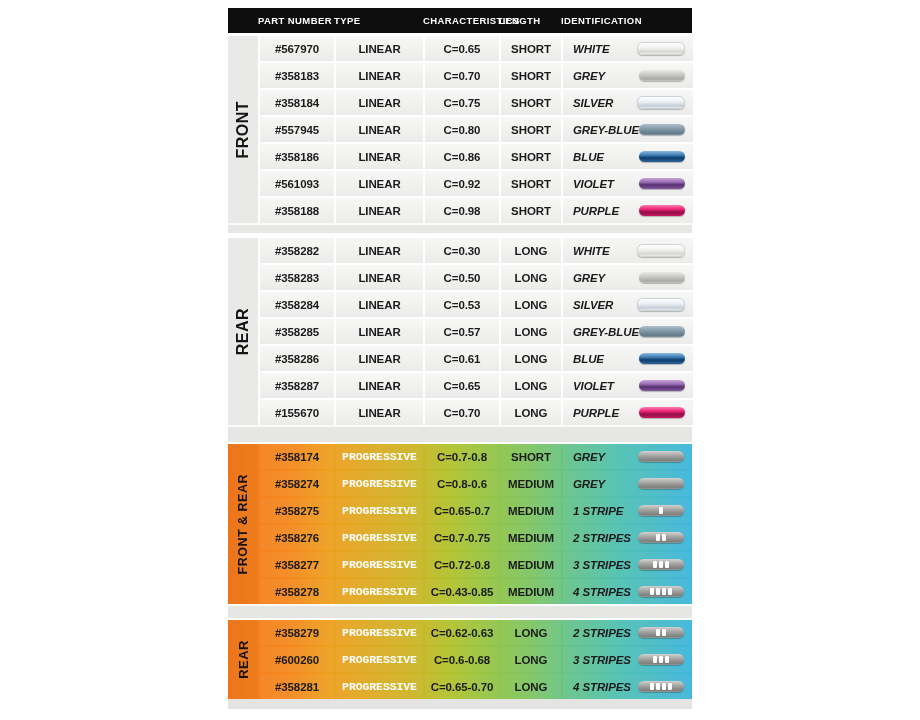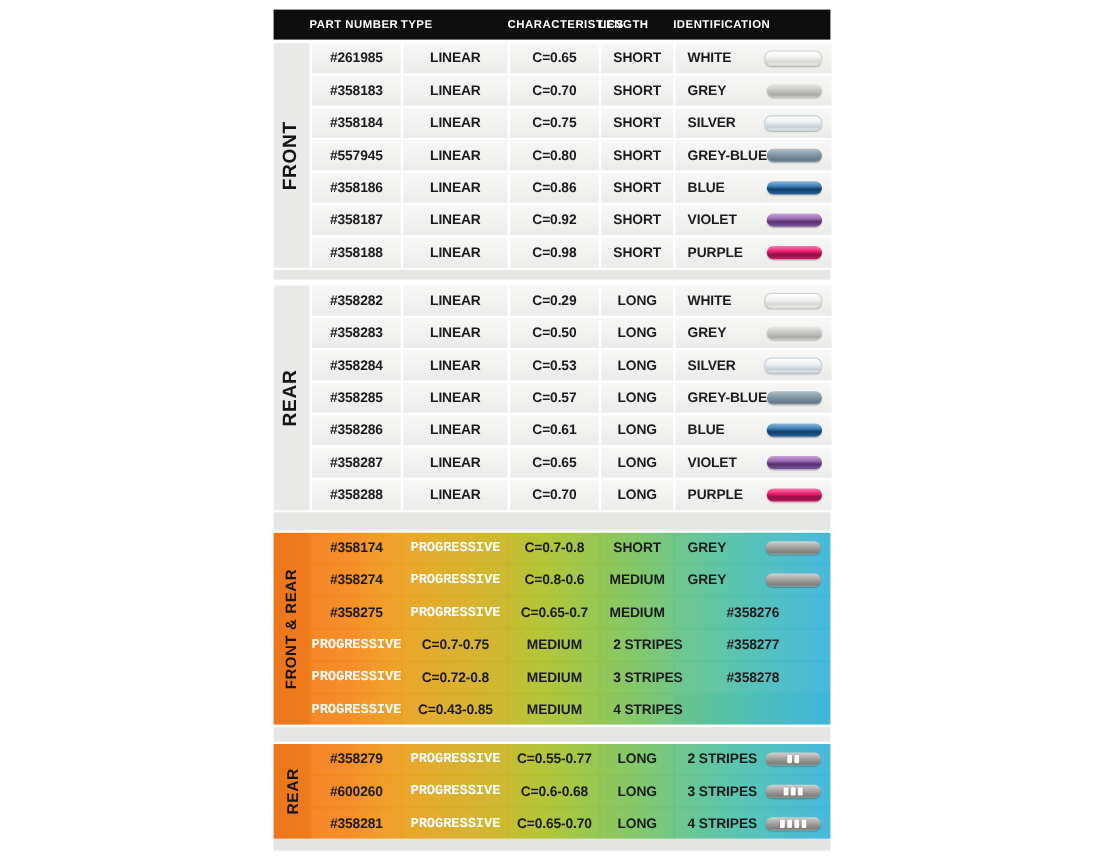--- a/index.html
+++ b/index.html
@@ -48,21 +48,21 @@
 
   
   .cell{
     display:flex;align-items:center;justify-content:center;
     font-size:11.5px;font-weight:700;color:#1b1b1b;letter-spacing:-.1px;
     white-space:nowrap;
   }
   .linear .cell{background:linear-gradient(180deg,#f7f7f6 0%,#efefed 70%,#ebebe9 100%);}
   .progressive .cell{background:rgba(255,255,255,0.05);text-align:right;}
   .progressive .c-type{color:#ffffff;font-family:Liberation Mono, monospace;}
-  .c-id{justify-content:flex-start;padding-left:10px;}
+  .c-id{justify-content:flex-start;padding-left:10px;font-style:italic;}
   .c-id .idname{flex:0 0 auto;}
   .c-id .spring{margin-left:auto;margin-right:8px;}
 
   
   .spring{
     width:46px;height:11px;border-radius:5.5px;position:relative;
     box-shadow:0 1px 1px rgba(0,0,0,0.25);
   }
   .sp-white {background:linear-gradient(180deg,#ffffff 0%,#f1f1f0 45%,#d6d6d4 80%,#ececea 100%);border:1px solid #d2d2d0;}
   .sp-grey  {background:linear-gradient(180deg,#e9e9e7 0%,#c7c7c5 45%,#a9a9a7 82%,#c4c4c2 100%);}
@@ -95,21 +95,21 @@
       <div class="hcell">TYPE</div>
       <div class="hcell">CHARACTERISTICS</div>
       <div class="hcell">LENGTH</div>
       <div class="hcell">IDENTIFICATION</div>
     </div>
 
   <div class="section linear">
         <div class="section-label lbl-7" style="grid-row: 1 / span 7;">
           <span>FRONT</span>
         </div>
-        <div class="cell c-part">#261985</div>
+        <div class="cell c-part">#567970</div>
         <div class="cell c-type">LINEAR</div>
         <div class="cell c-char">C=0.65</div>
         <div class="cell c-length">SHORT</div>
         <div class="cell c-id">
           <span class="idname">WHITE</span>
           <div class="spring sp-white"></div>
         </div>
         <div class="cell c-part">#358183</div>
         <div class="cell c-type">LINEAR</div>
         <div class="cell c-char">C=0.70</div>
@@ -135,21 +135,21 @@
           <div class="spring sp-grey-blue"></div>
         </div>
         <div class="cell c-part">#358186</div>
         <div class="cell c-type">LINEAR</div>
         <div class="cell c-char">C=0.86</div>
         <div class="cell c-length">SHORT</div>
         <div class="cell c-id">
           <span class="idname">BLUE</span>
           <div class="spring sp-blue"></div>
         </div>
-        <div class="cell c-part">#358187</div>
+        <div class="cell c-part">#561093</div>
         <div class="cell c-type">LINEAR</div>
         <div class="cell c-char">C=0.92</div>
         <div class="cell c-length">SHORT</div>
         <div class="cell c-id">
           <span class="idname">VIOLET</span>
           <div class="spring sp-violet"></div>
         </div>
         <div class="cell c-part">#358188</div>
         <div class="cell c-type">LINEAR</div>
         <div class="cell c-char">C=0.98</div>
@@ -159,21 +159,21 @@
           <div class="spring sp-purple"></div>
         </div>
       </div>
       <div class="gap g0"></div>
       <div class="section linear">
         <div class="section-label lbl-7" style="grid-row: 1 / span 7;">
           <span>REAR</span>
         </div>
         <div class="cell c-part">#358282</div>
         <div class="cell c-type">LINEAR</div>
-        <div class="cell c-char">C=0.29</div>
+        <div class="cell c-char">C=0.30</div>
         <div class="cell c-length">LONG</div>
         <div class="cell c-id">
           <span class="idname">WHITE</span>
           <div class="spring sp-white"></div>
         </div>
         <div class="cell c-part">#358283</div>
         <div class="cell c-type">LINEAR</div>
         <div class="cell c-char">C=0.50</div>
         <div class="cell c-length">LONG</div>
         <div class="cell c-id">
@@ -205,21 +205,21 @@
           <div class="spring sp-blue"></div>
         </div>
         <div class="cell c-part">#358287</div>
         <div class="cell c-type">LINEAR</div>
         <div class="cell c-char">C=0.65</div>
         <div class="cell c-length">LONG</div>
         <div class="cell c-id">
           <span class="idname">VIOLET</span>
           <div class="spring sp-violet"></div>
         </div>
-        <div class="cell c-part">#358288</div>
+        <div class="cell c-part">#155670</div>
         <div class="cell c-type">LINEAR</div>
         <div class="cell c-char">C=0.70</div>
         <div class="cell c-length">LONG</div>
         <div class="cell c-id">
           <span class="idname">PURPLE</span>
           <div class="spring sp-purple"></div>
         </div>
       </div>
       <div class="gap g1"></div>
       <div class="section progressive">
@@ -239,20 +239,28 @@
         <div class="cell c-char">C=0.8-0.6</div>
         <div class="cell c-length">MEDIUM</div>
         <div class="cell c-id">
           <span class="idname">GREY</span>
           <div class="spring sp-pill"></div>
         </div>
         <div class="cell c-part">#358275</div>
         <div class="cell c-type">PROGRESSIVE</div>
         <div class="cell c-char">C=0.65-0.7</div>
         <div class="cell c-length">MEDIUM</div>
+        <div class="cell c-id">
+          <span class="idname">1 STRIPE</span>
+          <div class="spring sp-pill">
+            <div class="stripes">
+              <span class="st"></span>
+            </div>
+          </div>
+        </div>
         <div class="cell c-part">#358276</div>
         <div class="cell c-type">PROGRESSIVE</div>
         <div class="cell c-char">C=0.7-0.75</div>
         <div class="cell c-length">MEDIUM</div>
         <div class="cell c-id">
           <span class="idname">2 STRIPES</span>
           <div class="spring sp-pill">
             <div class="stripes">
               <span class="st"></span>
               <span class="st"></span>
@@ -289,21 +297,21 @@
           </div>
         </div>
       </div>
       <div class="gap g2"></div>
       <div class="section progressive">
         <div class="section-label lbl-3" style="grid-row: 1 / span 3;">
           <span>REAR</span>
         </div>
         <div class="cell c-part">#358279</div>
         <div class="cell c-type">PROGRESSIVE</div>
-        <div class="cell c-char">C=0.55-0.77</div>
+        <div class="cell c-char">C=0.62-0.63</div>
         <div class="cell c-length">LONG</div>
         <div class="cell c-id">
           <span class="idname">2 STRIPES</span>
           <div class="spring sp-pill">
             <div class="stripes">
               <span class="st"></span>
               <span class="st"></span>
             </div>
           </div>
         </div>

